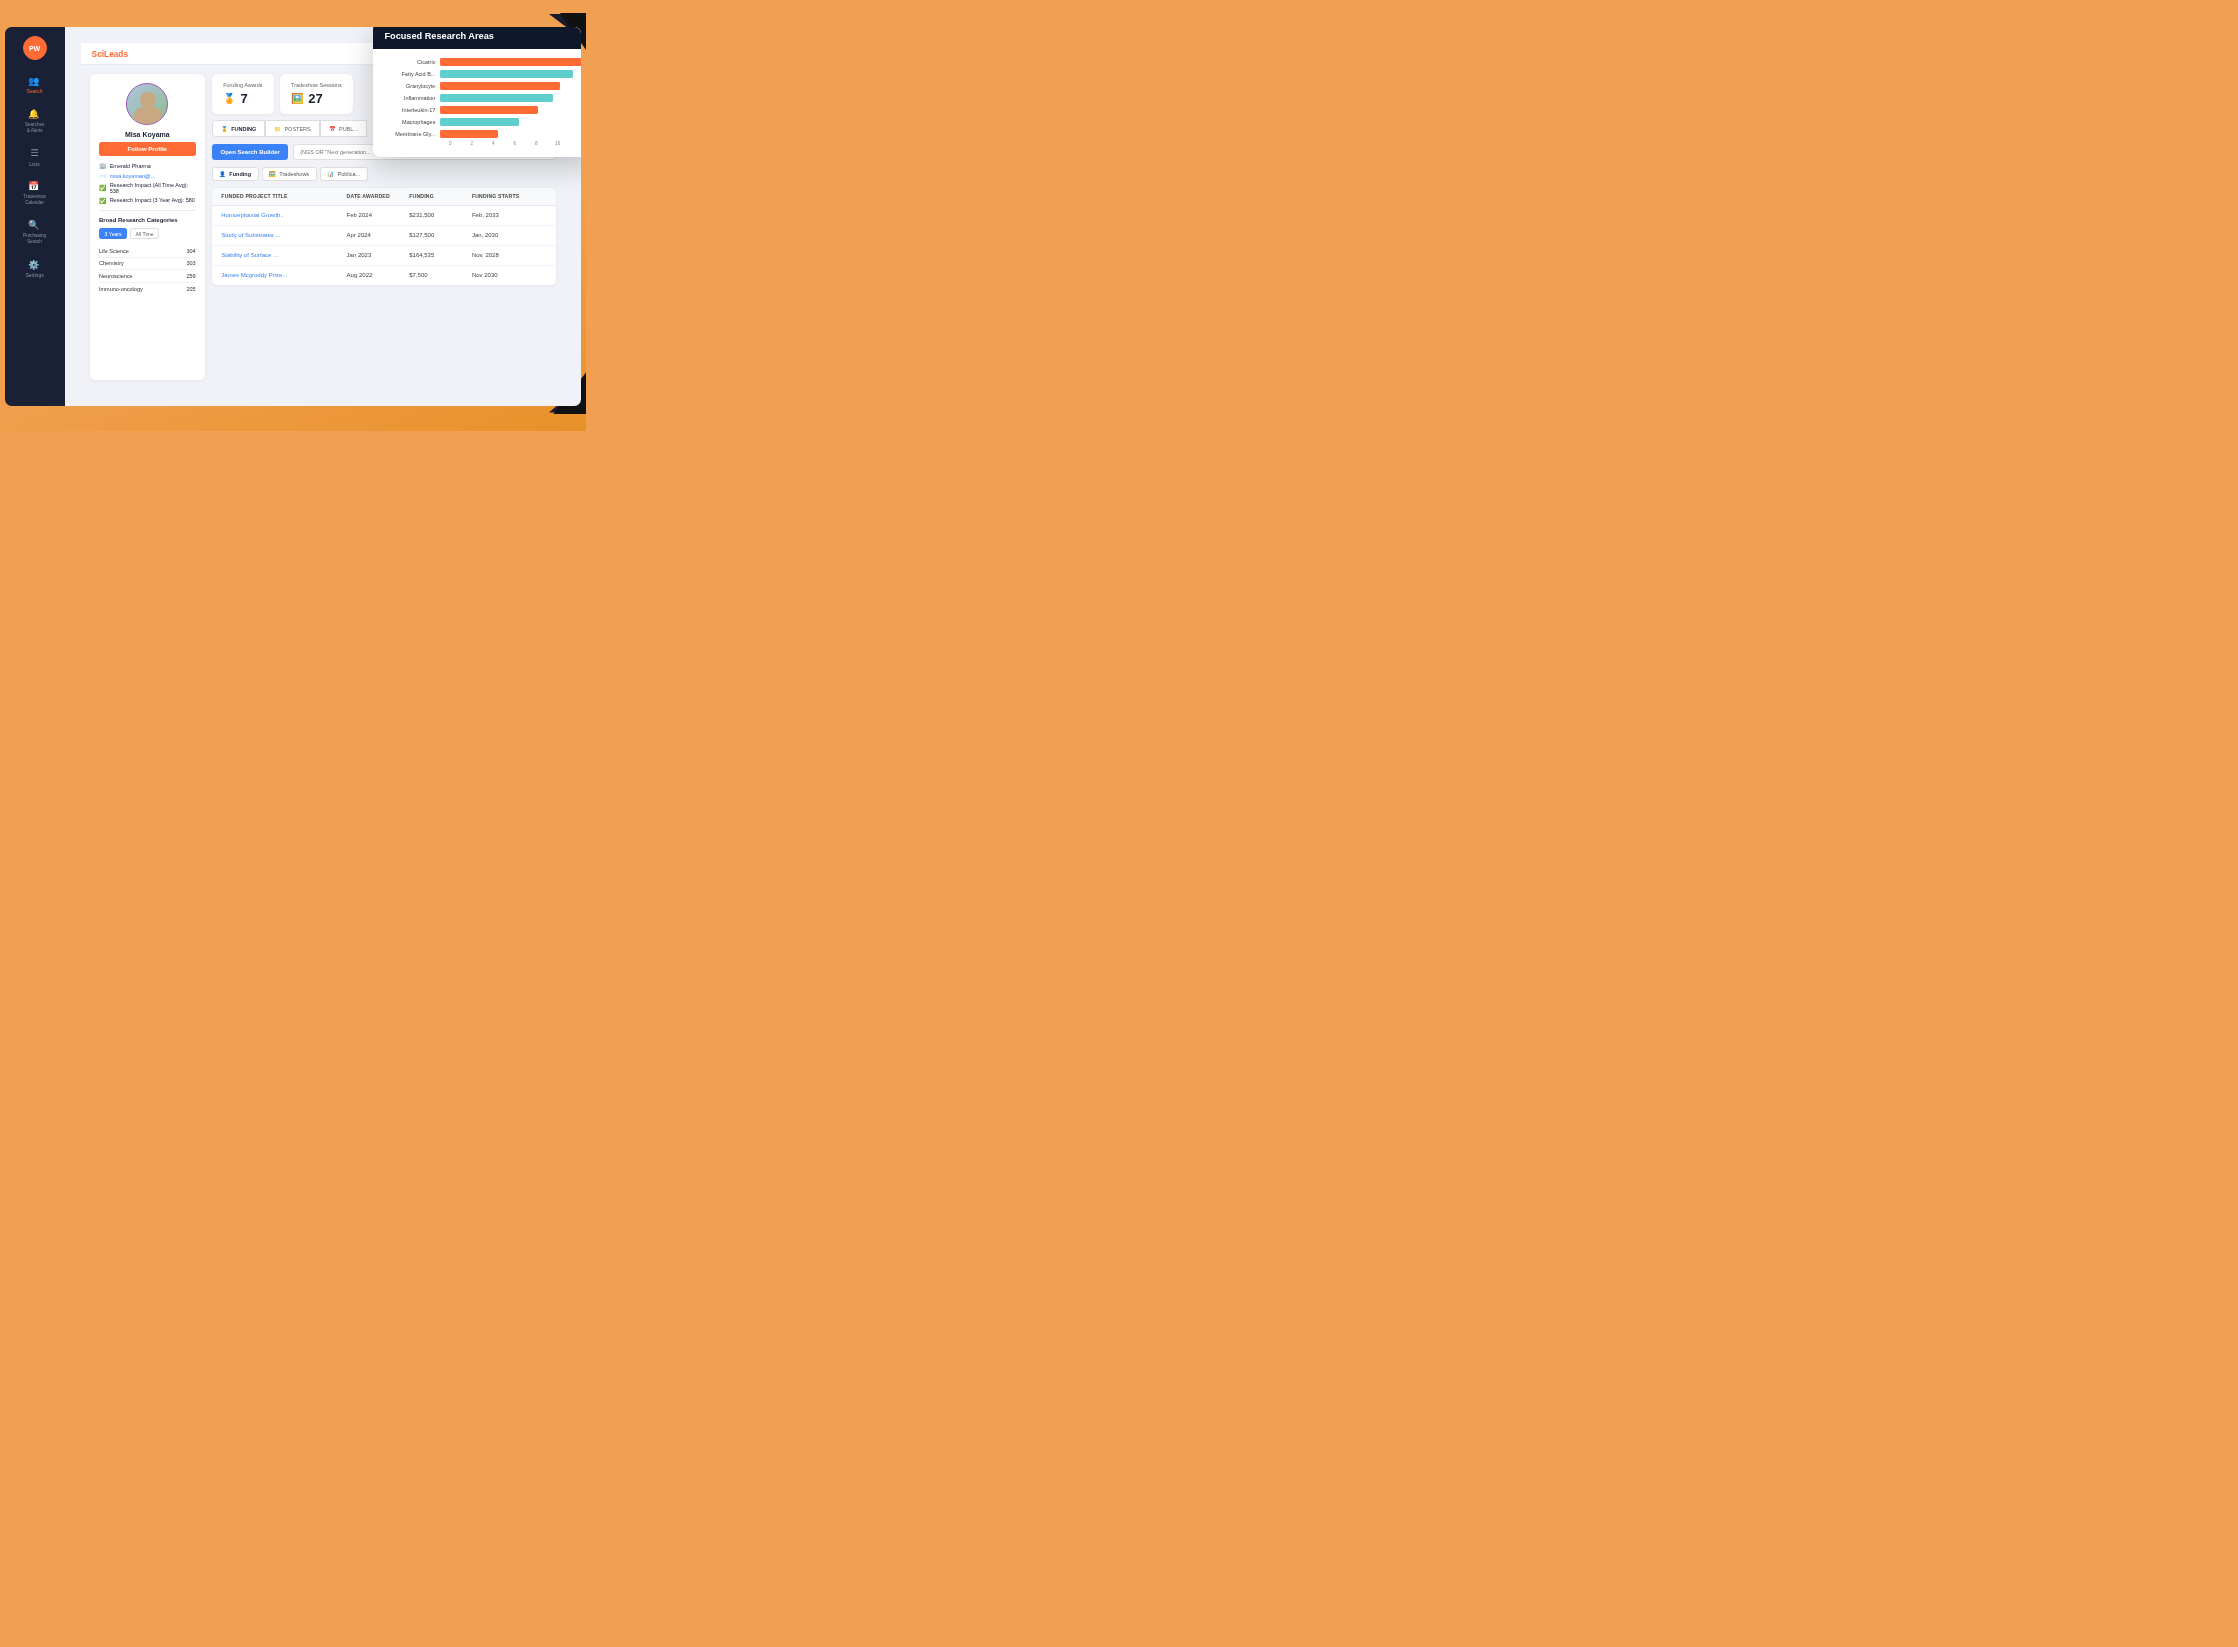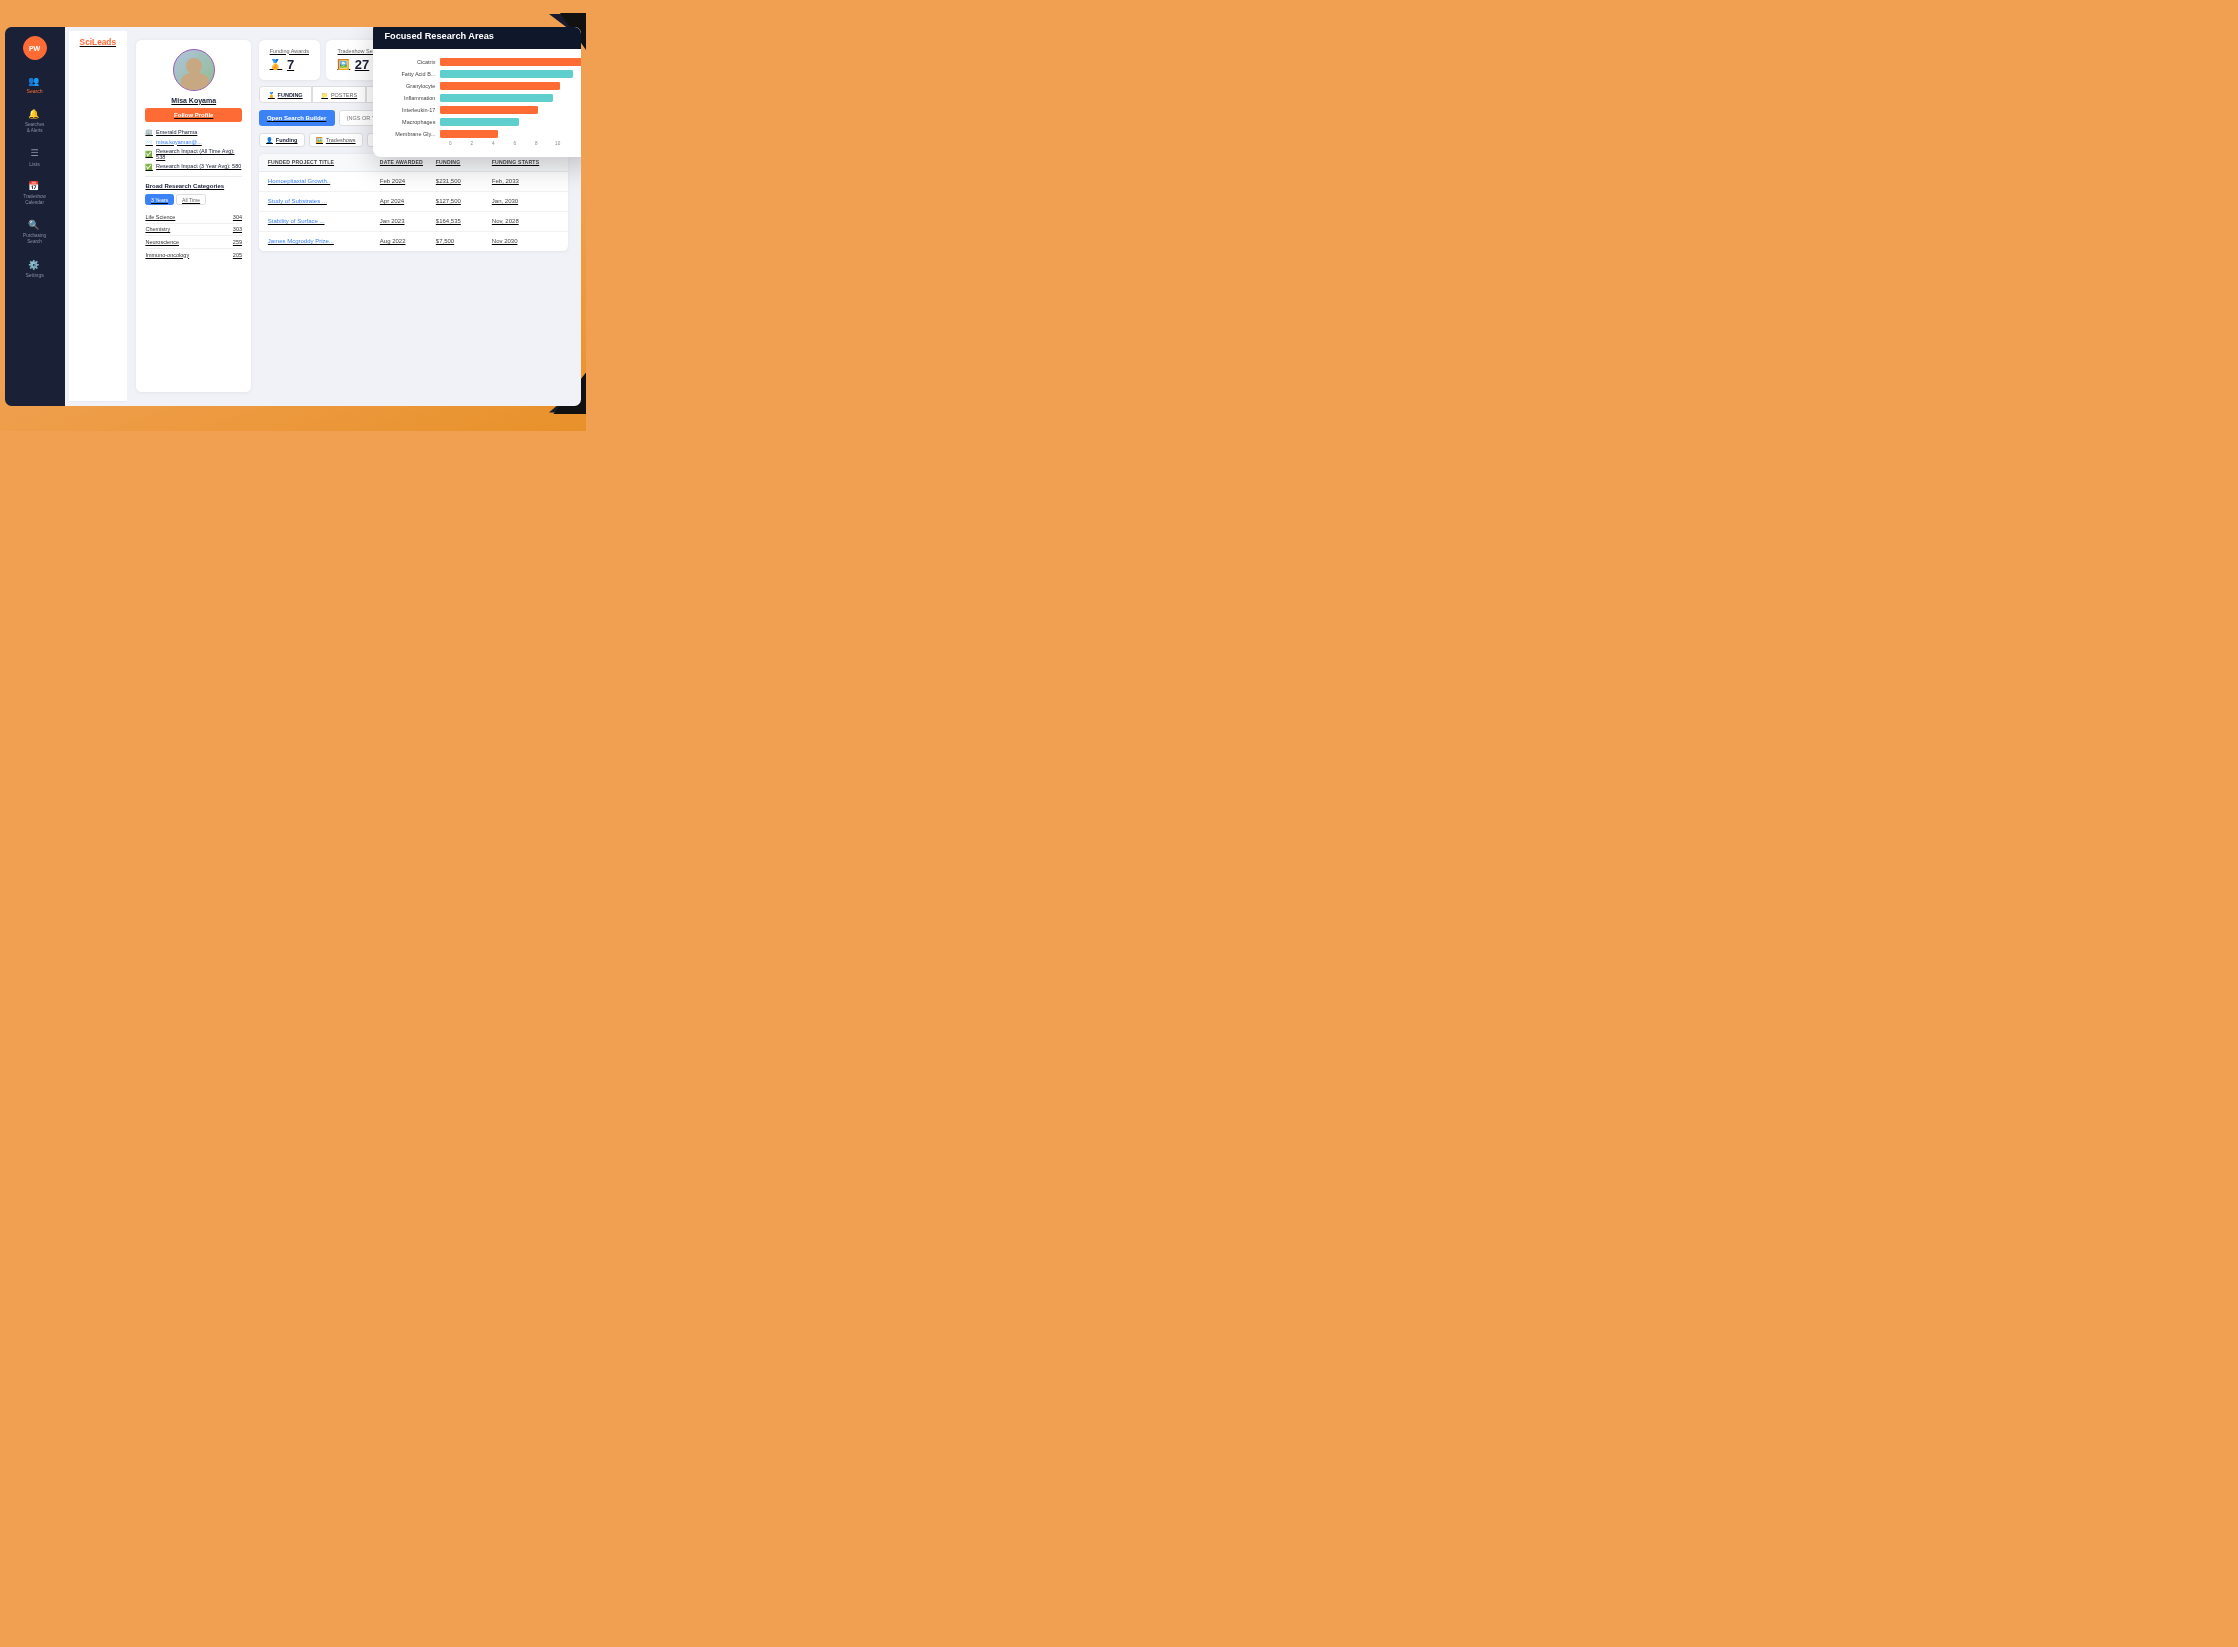--- a/index.html
+++ b/index.html
@@ -83,23 +83,22 @@
       border-radius: 0 6.5px 6.5px 0;
       display: flex;
       position: relative;
       overflow: hidden;
     }
 
     
     .content-wrapper {
       flex: 1;
       display: flex;
-      flex-direction: row;
-      padding: 4px;
-      text-decoration: underline;
+      flex-direction: column;
+      padding: 16px;
     }
 
     .top-bar {
       background: white;
       padding: 5.5px 11px;
       border-bottom: 0.5px solid #e8eaf0;
     }
 
     .sciLeads-logo {
       font-size: 8.3px;

